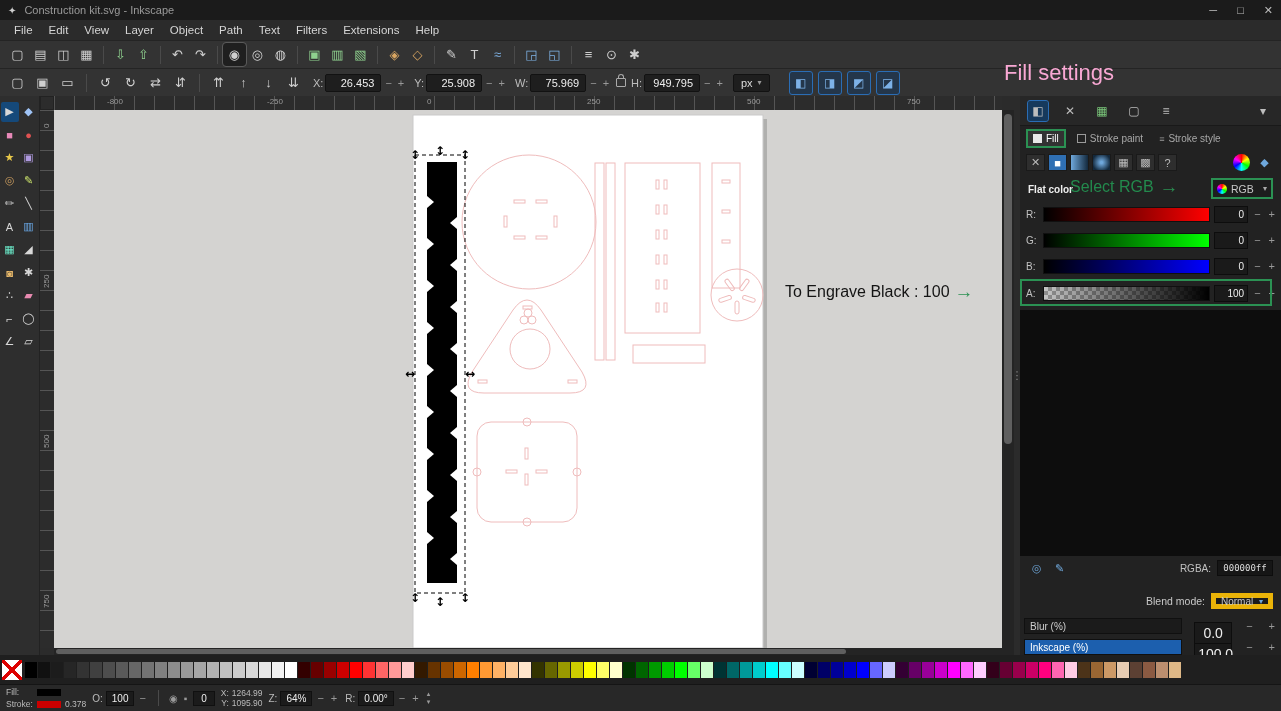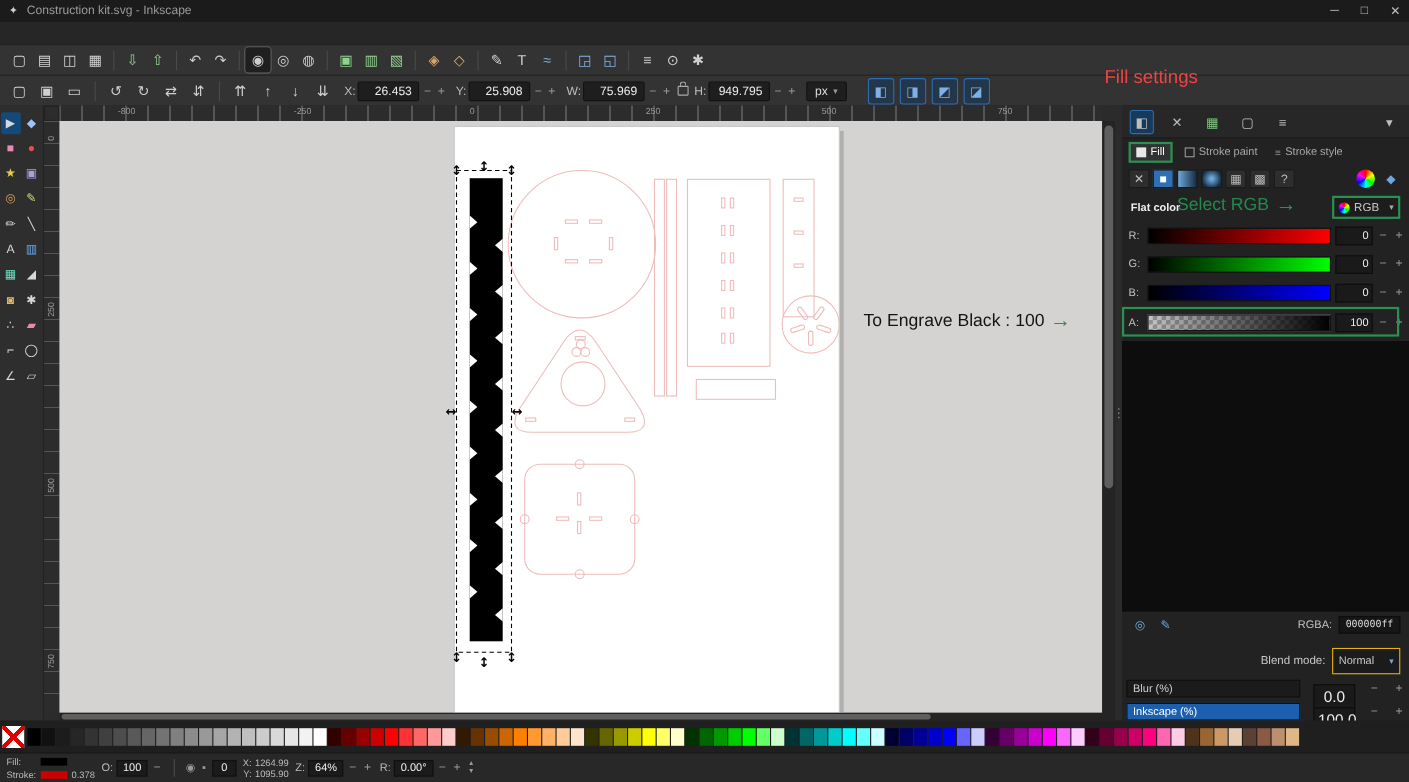--- a/index.html
+++ b/index.html
@@ -101,21 +101,21 @@
               padding:2px 3px;color:#eee;}
   .a-box{position:absolute;left:0;top:183px;width:252px;height:27px;border:2px solid #2b9153;
          box-sizing:border-box;pointer-events:none;}
   .dock-void{position:absolute;left:0;top:214px;width:100%;height:246px;background:#0d0d0d;}
   .rgba-row{position:absolute;left:8px;right:8px;top:462px;height:20px;display:flex;align-items:center;gap:6px;}
   .rgba-row .spacer{flex:1;}
   .rgba-label{font-size:10px;color:#c2c2c2;}
   .rgba-value{width:50px;background:#161616;border:1px solid #0d0d0d;font-family:"DejaVu Sans Mono",monospace;
               font-size:9px;text-align:center;padding:2px 2px;color:#ddd;}
   .blend-row{position:absolute;left:8px;right:8px;top:496px;height:18px;display:flex;align-items:center;justify-content:flex-end;gap:6px;}
-  .blend-dropdown{width:62px;height:24px;background:#1b1b1b;border:1px solid #eab308;display:flex;align-items:center;
+  .blend-dropdown{width:62px;height:16px;background:#1b1b1b;border:5px solid #eab308;display:flex;align-items:center;
                   padding:0 5px;box-sizing:border-box;font-size:10px;gap:4px;}
   .blend-dropdown .chev{margin-left:auto;font-size:8px;color:#6fa8dc;}
   .blur-row,.op-row{position:absolute;left:4px;right:4px;height:18px;display:flex;align-items:center;gap:12px;}
   .blur-row{top:521px;}
   .op-row{top:542px;}
   .track{flex:1;height:16px;background:#1b1b1b;border:1px solid #101010;display:flex;align-items:center;
          padding-left:5px;box-sizing:border-box;font-size:10px;color:#cfcfcf;}
   .track.full{background:#1c5fae;color:#fff;}
   .small-value{width:30px;background:#1a1a1a;border:1px solid #0d0d0d;font-size:14px;text-align:center;
                padding:2px 3px;color:#eee;margin-top:14px;}
@@ -136,40 +136,52 @@
   .sb-value{background:#1b1b1b;border:1px solid #101010;padding:1px 5px;font-size:10px;color:#eee;}
   .sb-div{width:1px;height:16px;background:#4a4a4a;margin:0 4px;}
   .layer-box{background:#1b1b1b;border:1px solid #101010;padding:1px 7px;font-size:10px;color:#eee;}
   .sb-message{flex:1;font-size:10px;color:#c0c0c0;white-space:nowrap;overflow:hidden;}
   .sb-message b{color:#e8e8e8;}
   .xy-block{display:grid;grid-template-columns:auto auto;column-gap:3px;font-size:8.5px;text-align:right;line-height:1.2;}
   .corner-chevrons{display:flex;flex-direction:column;font-size:7px;color:#9a9a9a;line-height:1.1;}
   .eye-icon,.sb-lock{font-size:10px;color:#9a9a9a;}
   
   .ann{position:absolute;z-index:50;pointer-events:none;}
-  #ann-fill-settings{left:1004px;top:60px;font-size:17px;color:#ef4444;}
+  #ann-fill-settings{left:1004px;top:60px;font-size:22px;color:#f9a8d4;}
   #ann-select-rgb{left:1070px;top:176px;font-size:16px;color:#238a4d;display:flex;align-items:center;gap:6px;}
   #ann-engrave{left:785px;top:281px;font-size:16px;color:#141414;display:flex;align-items:center;gap:5px;}
   .ann-arrow{font-size:19px;font-weight:bold;color:#2b9153;}
 </style>
 </head>
 <body>
 
 <div class="app">
 
   <div class="titlebar">
     <span class="app-logo">✦</span>
     <span>Construction kit.svg - Inkscape</span>
     <div class="win-controls">
       <span>─</span>
       <span>□</span>
       <span>✕</span>
     </div>
   </div>
 
+  <div class="menubar" id="menubar">
+      <div class="menu-item">File</div>
+      <div class="menu-item">Edit</div>
+      <div class="menu-item">View</div>
+      <div class="menu-item">Layer</div>
+      <div class="menu-item">Object</div>
+      <div class="menu-item">Path</div>
+      <div class="menu-item">Text</div>
+      <div class="menu-item">Filters</div>
+      <div class="menu-item">Extensions</div>
+      <div class="menu-item">Help</div>
+    </div>
 
   <div class="cmdbar" id="cmdbar">
       <div class="tb-btn">▢</div>
       <div class="tb-btn">▤</div>
       <div class="tb-btn">◫</div>
       <div class="tb-btn">▦</div>
       <div class="tb-sep"></div>
       <div class="tb-btn" style="color: rgb(143, 209, 143);">⇩</div>
       <div class="tb-btn" style="color: rgb(143, 209, 143);">⇧</div>
       <div class="tb-sep"></div>

